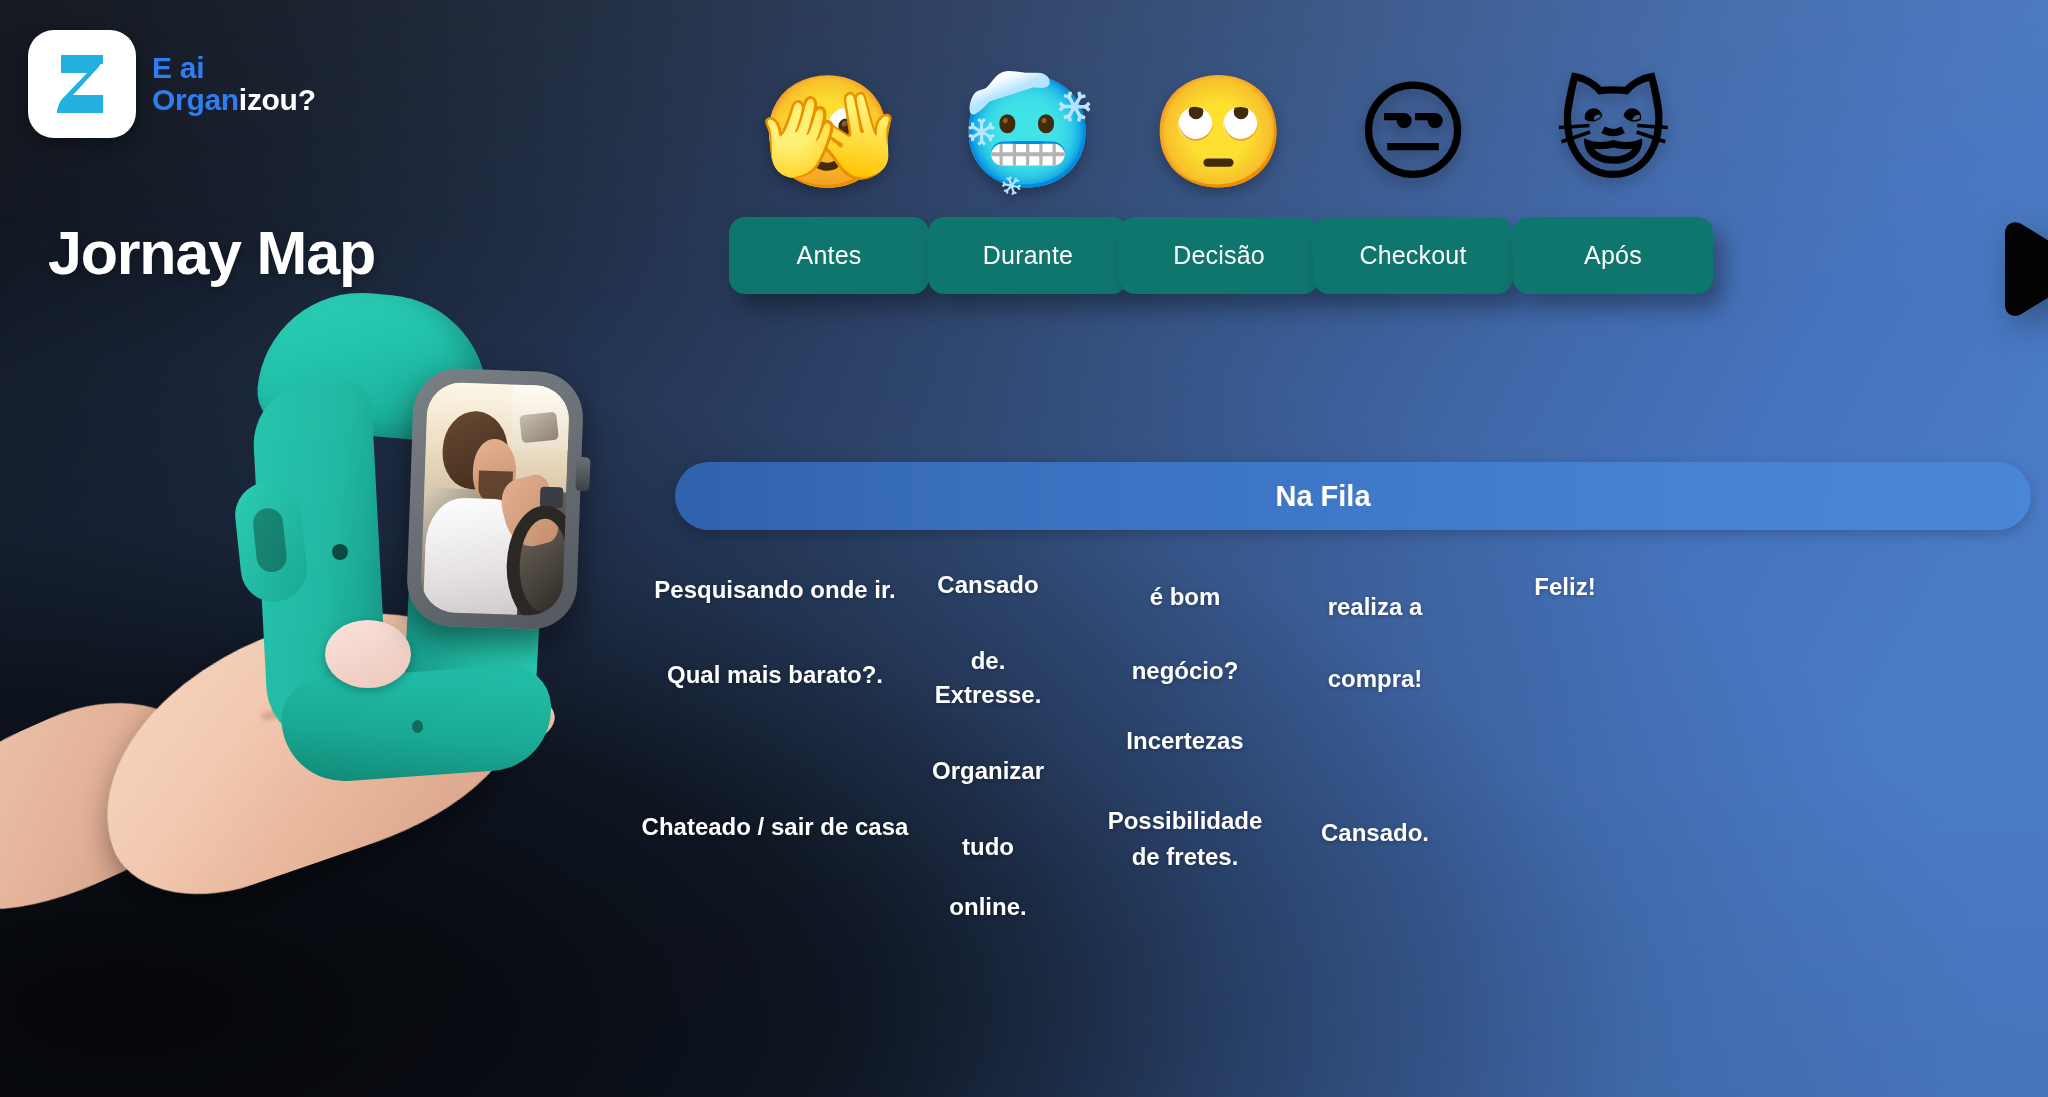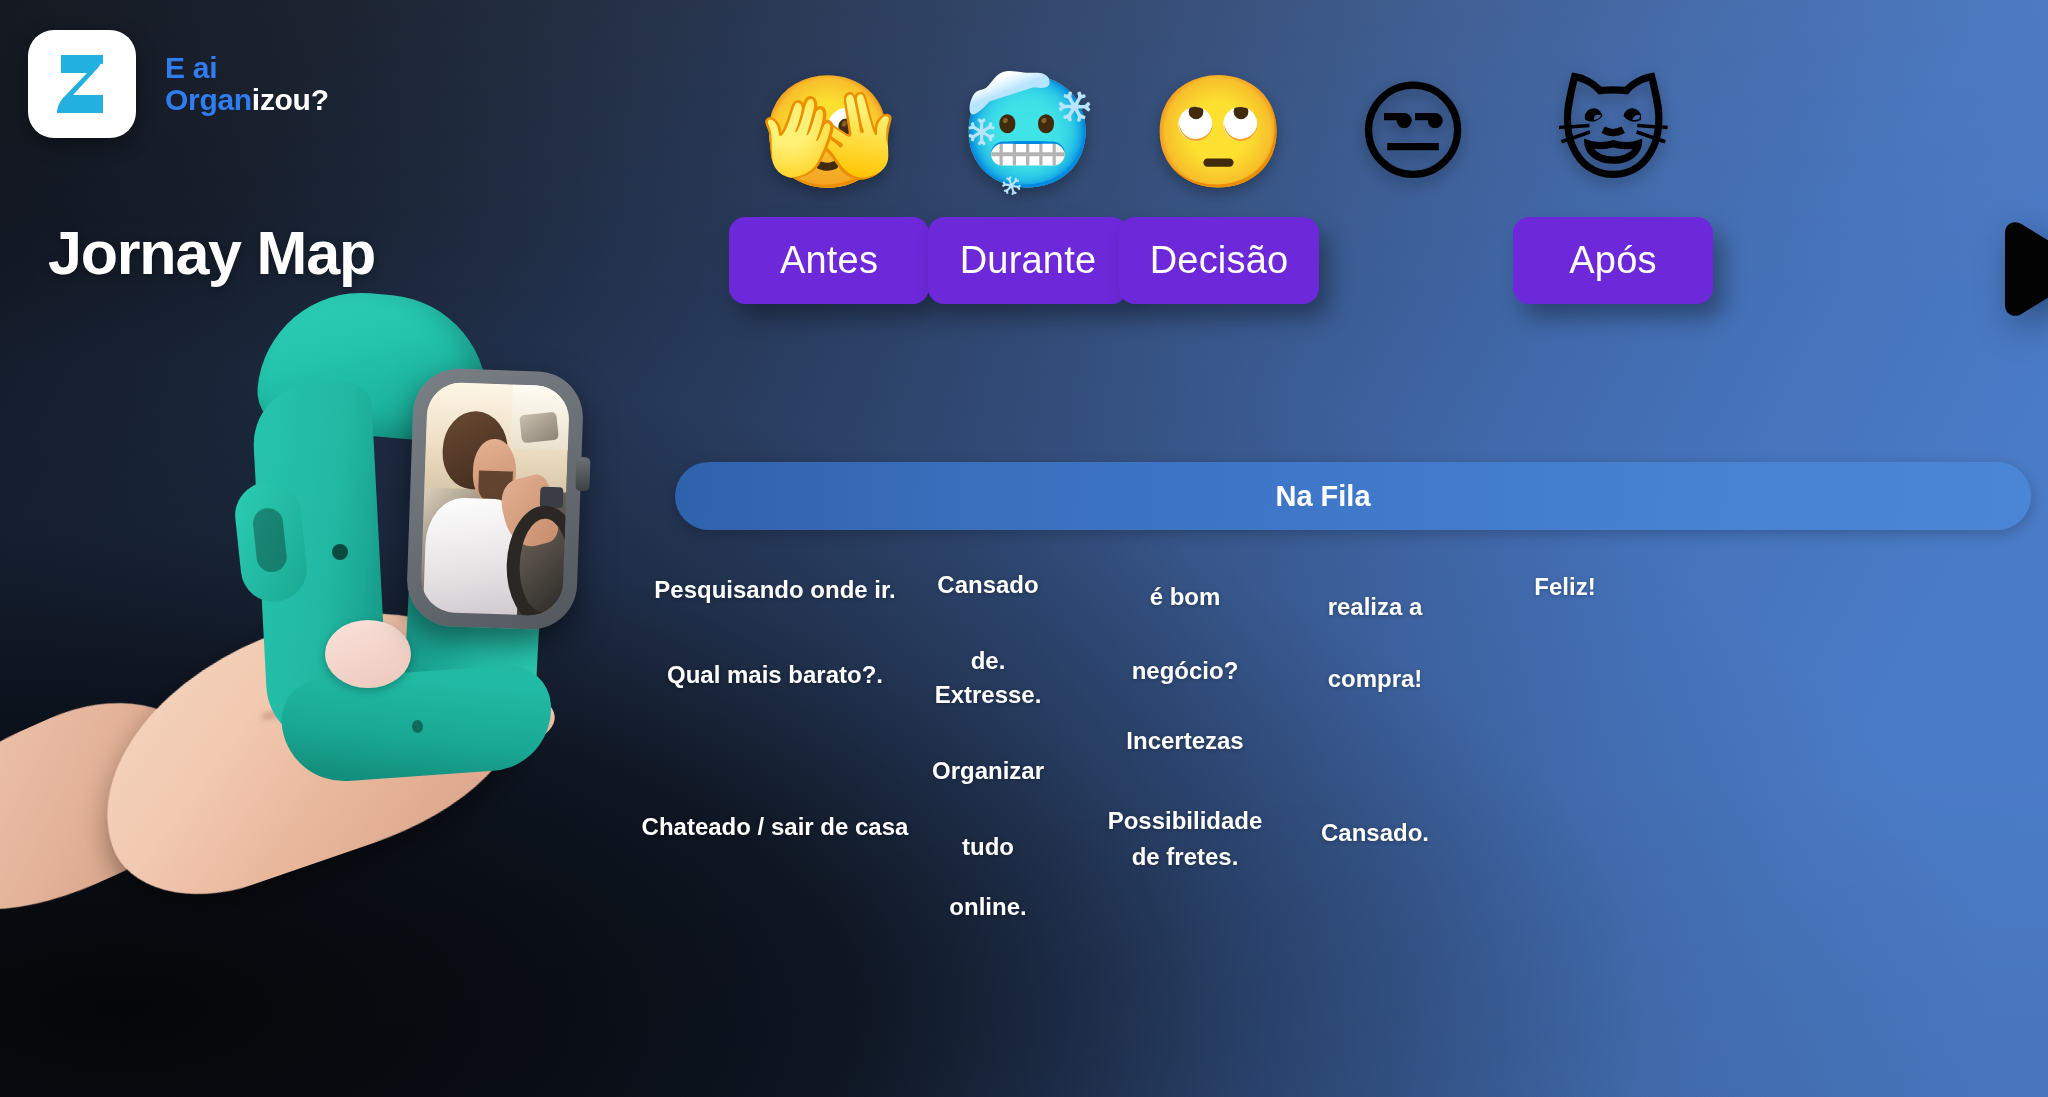--- a/index.html
+++ b/index.html
@@ -27,21 +27,21 @@
         #4a7bc6 86%,
         #4b7cc7 100%);
   }
   #bg-top-tint {
     position:absolute; inset:0;
     background: linear-gradient(180deg, rgba(255,255,255,0.035) 0%, rgba(255,255,255,0.0) 28%, rgba(0,0,0,0.0) 70%, rgba(0,0,0,0.06) 100%);
     pointer-events:none;
   }
 
   
-  #brand { position:absolute; left:28px; top:30px; display:flex; align-items:center; gap:29px; }
+  #brand { position:absolute; left:28px; top:30px; display:flex; align-items:center; gap:16px; }
   #logo-tile {
     width:108px; height:108px; border-radius:26px;
     background:#ffffff;
     box-shadow: 0 6px 20px rgba(0,0,0,.40);
     display:flex; align-items:center; justify-content:center;
   }
   #logo-tile svg { display:block; }
   #brand-text { line-height:1.06; font-weight:bold; font-size:30px; letter-spacing:-0.3px; }
   #brand-line1 { color:#2f7df0; }
   #brand-line2 { color:#ffffff; }
@@ -179,24 +179,24 @@
   #stage-row { position:absolute; left:705px; top:62px; width:1318px; height:328px; }
   .stage-cell { position:absolute; top:0; width:248px; height:328px; }
   .stage-emoji {
     position:absolute; left:0; top:0; width:248px; height:140px;
     display:flex; align-items:center; justify-content:center;
     font-size:110px; line-height:1;
     font-family: "DejaVu Sans", sans-serif;
     text-shadow: 0 6px 14px rgba(0,0,0,.28);
   }
   .stage-btn {
-    position:absolute; left:24px; top:155px; width:200px; height:87px;
-    background:#6d28d9; border-radius:16px;
+    position:absolute; left:24px; top:155px; width:200px; height:77px;
+    background:#0f766e; border-radius:16px;
     display:flex; align-items:center; justify-content:center;
-    color:#ffffff; font-size:38px; letter-spacing:.2px;
+    color:#ffffff; font-size:25px; letter-spacing:.2px;
     box-shadow: 10px 14px 22px rgba(0,0,0,.34);
   }
   #stage-arrow {
     position:absolute; left:1294px; top:155px; width:96px; height:104px;
   }
   #stage-arrow svg { display:block; filter: drop-shadow(8px 12px 18px rgba(0,0,0,.35)); }
 
   
   #phase-banner {
     position:absolute; left:675px; top:462px; width:1356px; height:68px;
@@ -281,20 +281,21 @@
   <div class="stage-cell" style="left:199px">
     <div class="stage-emoji">🥶</div>
     <div class="stage-btn">Durante</div>
   </div>
   <div class="stage-cell" style="left:390px">
     <div class="stage-emoji">🙄</div>
     <div class="stage-btn">Decisão</div>
   </div>
   <div class="stage-cell" style="left:584px">
     <div class="stage-emoji">😒</div>
+    <div class="stage-btn">Checkout</div>
   </div>
   <div class="stage-cell" style="left:784px">
     <div class="stage-emoji">😺</div>
     <div class="stage-btn">Após</div>
   </div>
 
   <div id="stage-arrow">
     <svg width="96" height="104" viewBox="0 0 96 104">
       <path d="M6 16 C6 6 16 2 24 8 L86 46 C94 51 94 53 86 58 L24 96 C16 102 6 98 6 88 Z" fill="#030303"></path>
     </svg>

